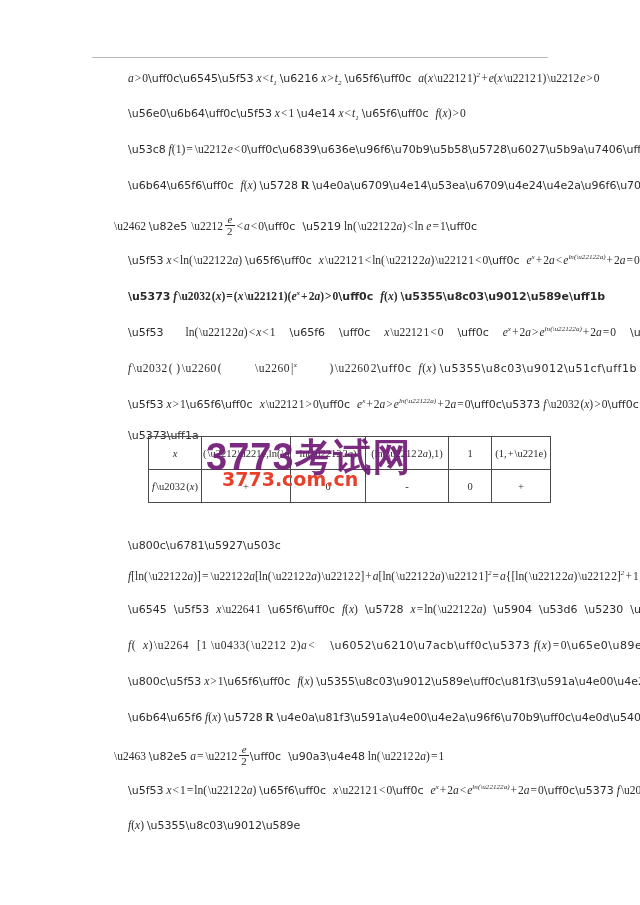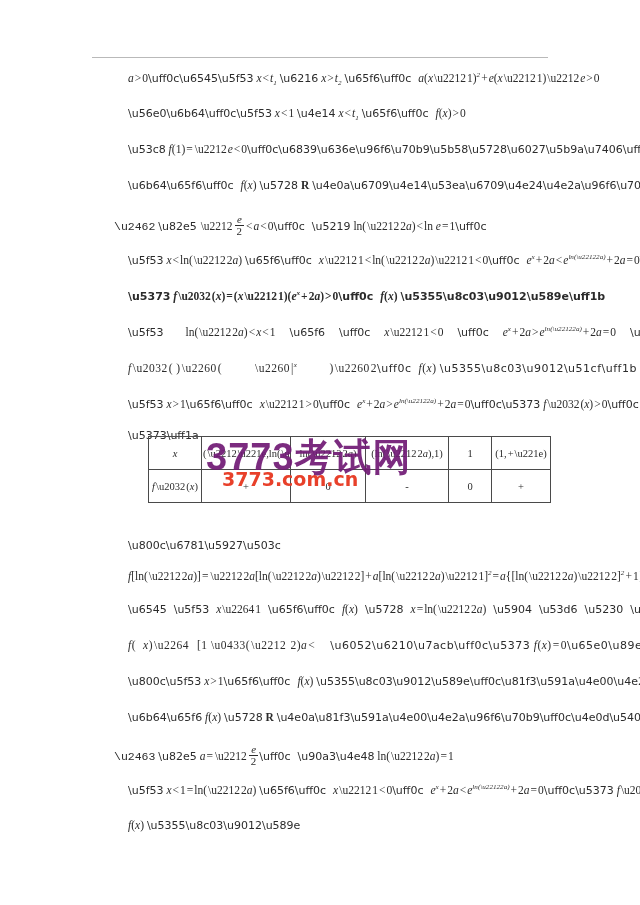--- a/index.html
+++ b/index.html
@@ -35,21 +35,21 @@
   .ln-wrap{position:absolute;white-space:nowrap;}
 
   
   i,.mi{font-style:italic;font-family:"Liberation Serif","DejaVu Serif",serif;}
   .num{font-style:normal;}
   .op{font-style:normal;padding:0 1px;}
   sup{font-size:0.62em;vertical-align:super;font-style:italic;}
   sub{font-size:0.62em;vertical-align:sub;font-style:italic;}
   .bold-R{font-weight:bold;font-style:normal;}
   .cjk{font-family:"DejaVu Sans","Liberation Sans",sans-serif;font-style:normal;font-size:11px;}
-  .marker{font-family:Liberation Mono, monospace;font-style:normal;}
+  .marker{font-family:Liberation Serif, serif;font-style:normal;}
   .sp{display:inline-block;width:7px;}
   .sp2{display:inline-block;width:14px;}
   .sp3{display:inline-block;width:22px;}
   .sp4{display:inline-block;width:32px;}
 
   
   .frac{display:inline-block;vertical-align:-0.42em;text-align:center;font-size:0.95em;margin:0 1px;}
   .frac .nu{display:block;line-height:1;padding:0 2px;border-bottom:1px solid #2b2b2b;font-style:italic;}
   .frac .de{display:block;line-height:1.05;padding:0 2px;font-style:normal;}
 

